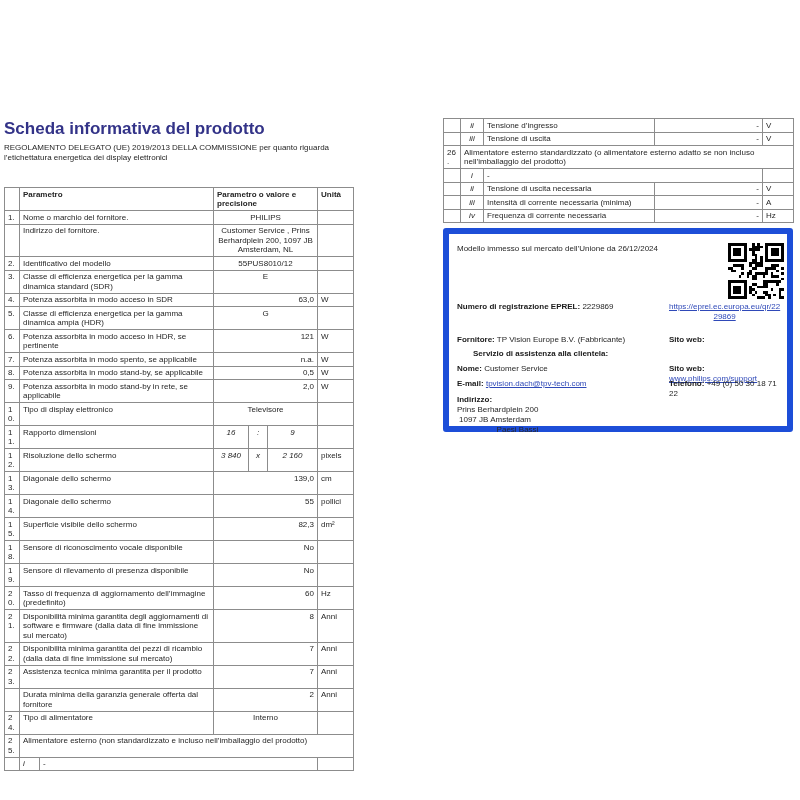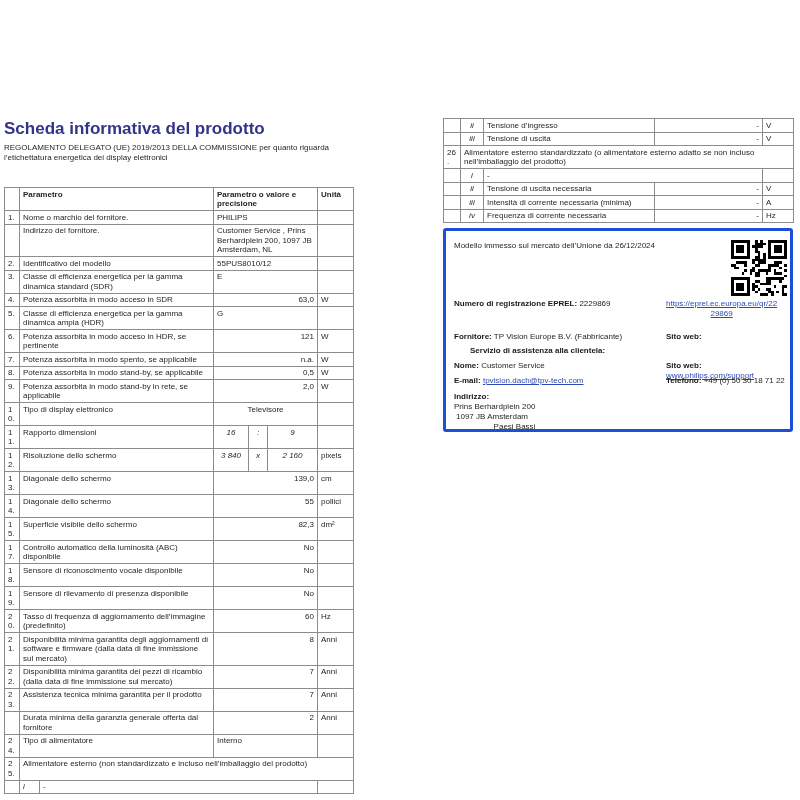--- a/index.html
+++ b/index.html
@@ -15,34 +15,34 @@
   .subtitle{margin:4px 0 0 0;font-size:8px;line-height:10px;color:#262626;width:334px;}
   table.fiche{border-collapse:collapse;table-layout:fixed;width:349px;margin-top:24px;}
   table.fiche td,table.fiche th{
     border:1px solid #8c8c8c;font-size:8px;line-height:9.5px;
     padding:1.5px 3px;vertical-align:top;word-wrap:break-word;color:#262626;
   }
   table.fiche th{font-weight:bold;text-align:left;}
   .c-num{text-align:left;padding-left:2px;padding-right:1px;}
   .v-right{text-align:right;padding-right:6px;}
   .v-center{text-align:center;padding-left:52px;}
-  .v-left{text-align:left;}
+  .v-left{text-align:center;}
   .c-mid{text-align:center;padding-left:1px;padding-right:1px;font-style:italic;}
   .c-unit{text-align:left;}
   .subwrap{display:flex;margin:-1.5px -3px;}
   .subcell{display:block;width:13px;border-right:1px solid #8c8c8c;padding:1.5px 3px;font-style:italic;flex:0 0 auto;}
   .subdash{padding:1.5px 3px;}
   .ital{font-style:italic;}
   
   .right-table-wrap{position:absolute;left:443px;top:118px;width:350px;}
   #right-table{width:350px;}
   
   .info-box{
     position:absolute;left:443px;top:228px;width:350px;height:204px;
-    border:3px solid #1d4ed8;border-radius:3px;background:#ffffff;
+    border:6px solid #1d4ed8;border-radius:3px;background:#ffffff;
     font-size:8px;line-height:10px;color:#262626;box-sizing:border-box;
   }
   .info-box b{font-weight:bold;color:#1a1a1a;}
   .ib-abs{position:absolute;}
   .ib-right{left:220px;}
   a.lnk{color:#2f49b8;text-decoration:underline;cursor:pointer;}
   .lnk-block{display:block;text-align:center;}
   .qr{position:absolute;right:3px;top:9px;width:56px;height:56px;}
   .addr-line{display:block;}
 </style>
@@ -165,26 +165,20 @@
             <td class="c-num">14.</td>
             <td class="c-label">Diagonale dello schermo</td>
             <td class="v-right" colspan="3">55</td>
             <td class="c-unit">pollici</td>
           </tr>
           <tr>
             <td class="c-num">15.</td>
             <td class="c-label">Superficie visibile dello schermo</td>
             <td class="v-right" colspan="3">82,3</td>
             <td class="c-unit">dm²</td>
-          </tr>
-          <tr>
-            <td class="c-num">17.</td>
-            <td class="c-label">Controllo automatico della luminosità (ABC) disponibile</td>
-            <td class="v-right" colspan="3">No</td>
-            <td class="c-unit"></td>
           </tr>
           <tr>
             <td class="c-num">18.</td>
             <td class="c-label">Sensore di riconoscimento vocale disponibile</td>
             <td class="v-right" colspan="3">No</td>
             <td class="c-unit"></td>
           </tr>
           <tr>
             <td class="c-num">19.</td>
             <td class="c-label">Sensore di rilevamento di presenza disponibile</td>

